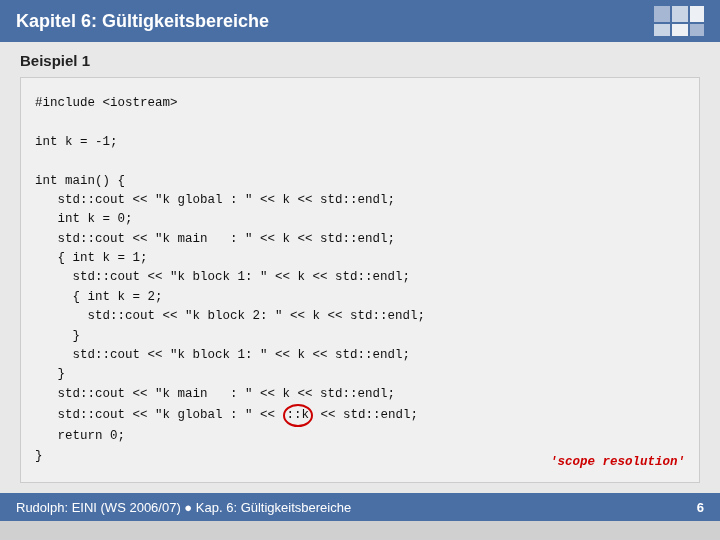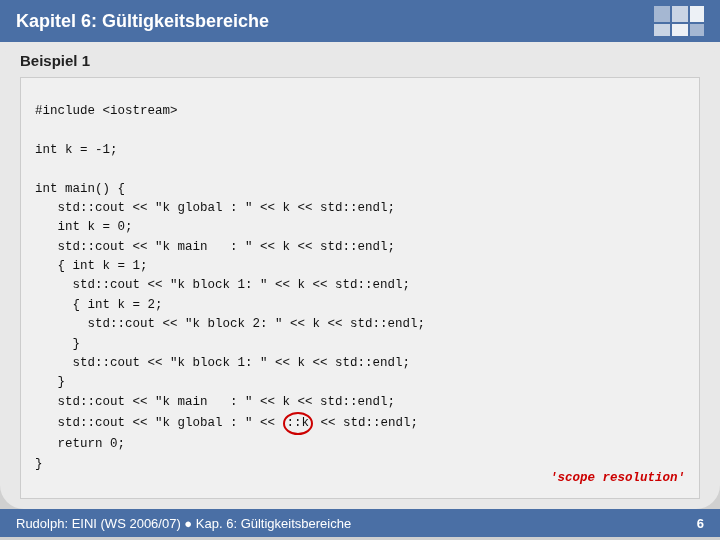--- a/index.html
+++ b/index.html
@@ -39,34 +39,33 @@
       width: 50px;
       height: 30px;
     }
 
     .content-area {
       flex: 1;
       background: #e8e8e8;
       padding: 10px 20px 10px 20px;
       display: flex;
       flex-direction: column;
-      border-radius: 24px;
     }
 
     .section-title {
       font-size: 15px;
       font-weight: bold;
       color: #222;
       margin-bottom: 8px;
     }
 
     .code-block {
       background: #f0f0f0;
       border: 1px solid #ccc;
-      padding: 24px 14px;
+      padding: 16px 14px;
       font-family: 'Courier New', Courier, monospace;
       font-size: 12.5px;
       line-height: 1.55;
       color: #111;
       flex: 1;
       position: relative;
       white-space: pre;
     }
 
     .scope-resolution {

